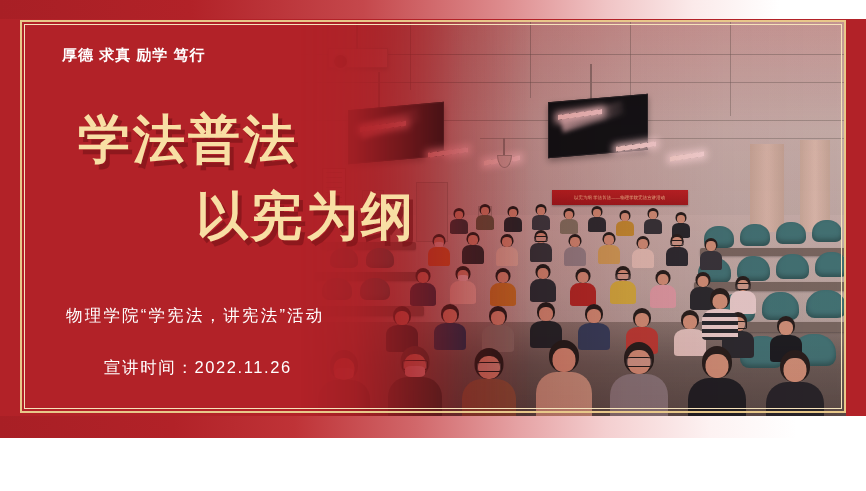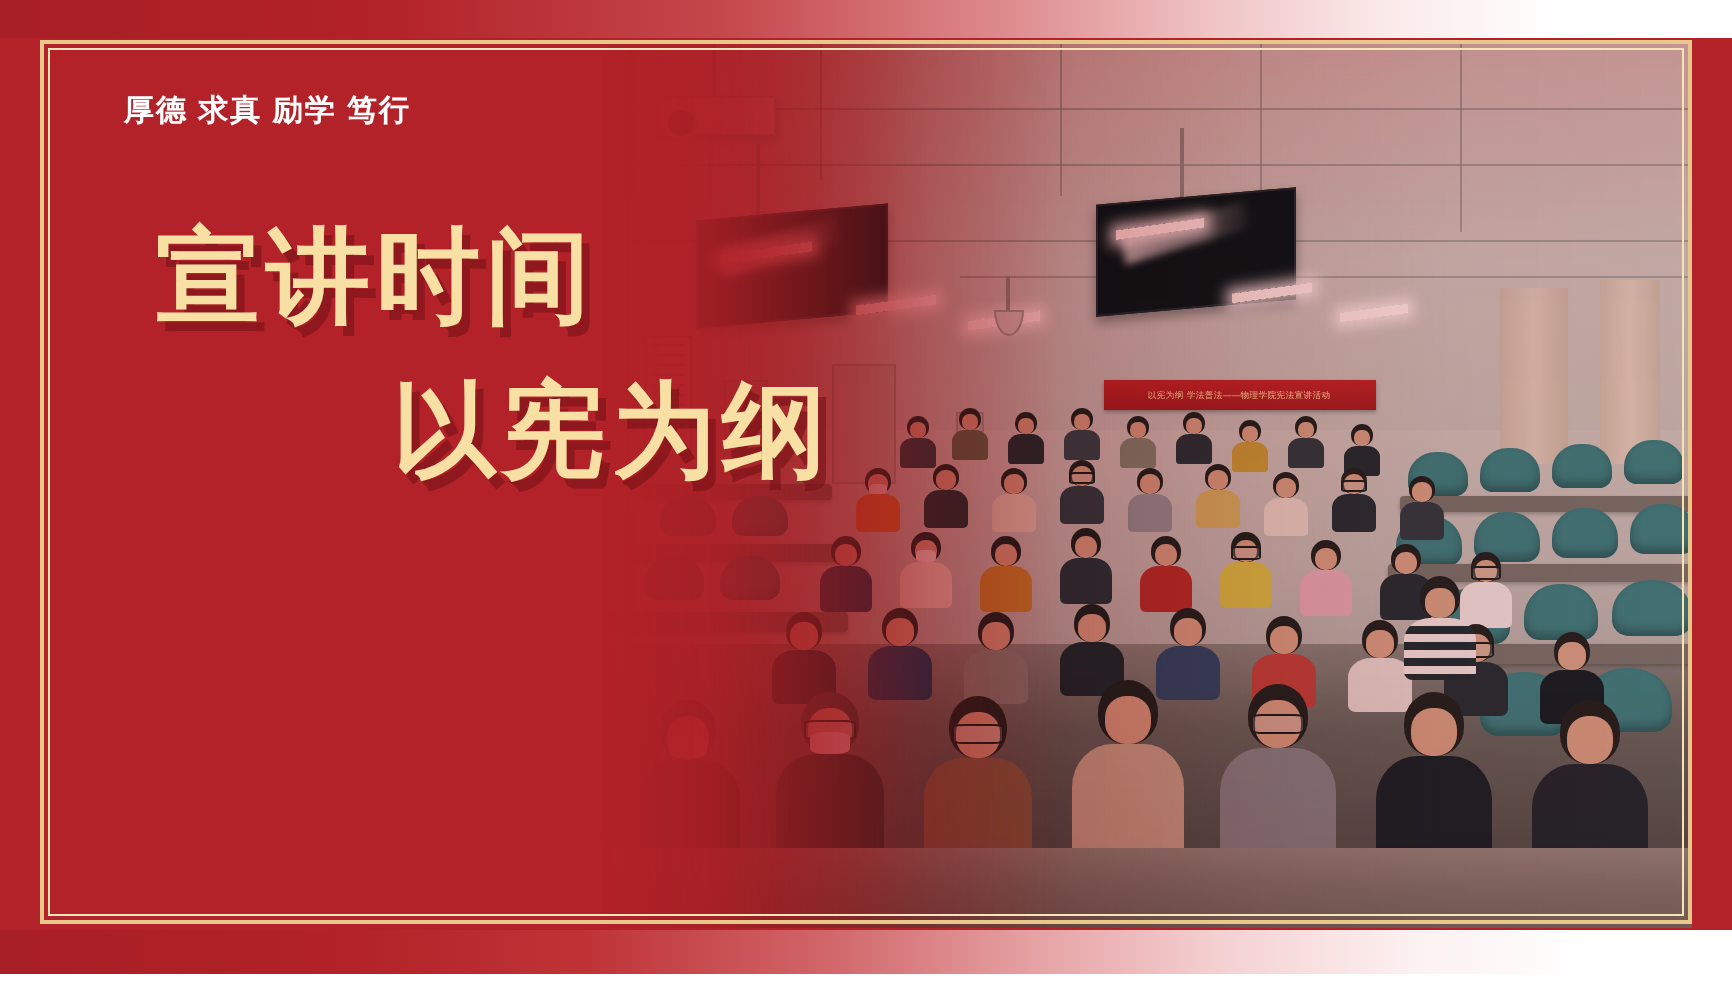--- a/index.html
+++ b/index.html
@@ -7,21 +7,21 @@
     padding: 0;
     background: #ffffff;
   }
   body {
     font-family: "Liberation Sans", sans-serif;
   }
 
   .slide {
     position: relative;
     width: 866px;
-    height: 487px;
+    height: 438px;
     overflow: hidden;
     background: #ffffff;
   }
 
   
   .red-bg {
     position: absolute;
     left: 0;
     top: 18px;
     width: 866px;
@@ -660,18 +660,22 @@
 
   <div class="frame-outer"></div>
   <div class="frame-inner"></div>
 
   <div class="band-top"></div>
   <div class="band-bottom"></div>
 
   <div class="motto">厚德 求真 励学 笃行</div>
 
   <div class="title-block">
-    <div class="title-line title-line-1">宣讲时间</div>
+    <div class="title-line title-line-1">学法普法</div>
     <div class="title-line title-line-2">以宪为纲</div>
   </div>
 
+  <div class="sub-block">
+    <div class="sub-line-1">物理学院“学宪法，讲宪法”活动</div>
+    <div class="sub-line-2">宣讲时间：2022.11.26</div>
+  </div>
 
 </div>
 
 </body></html>

